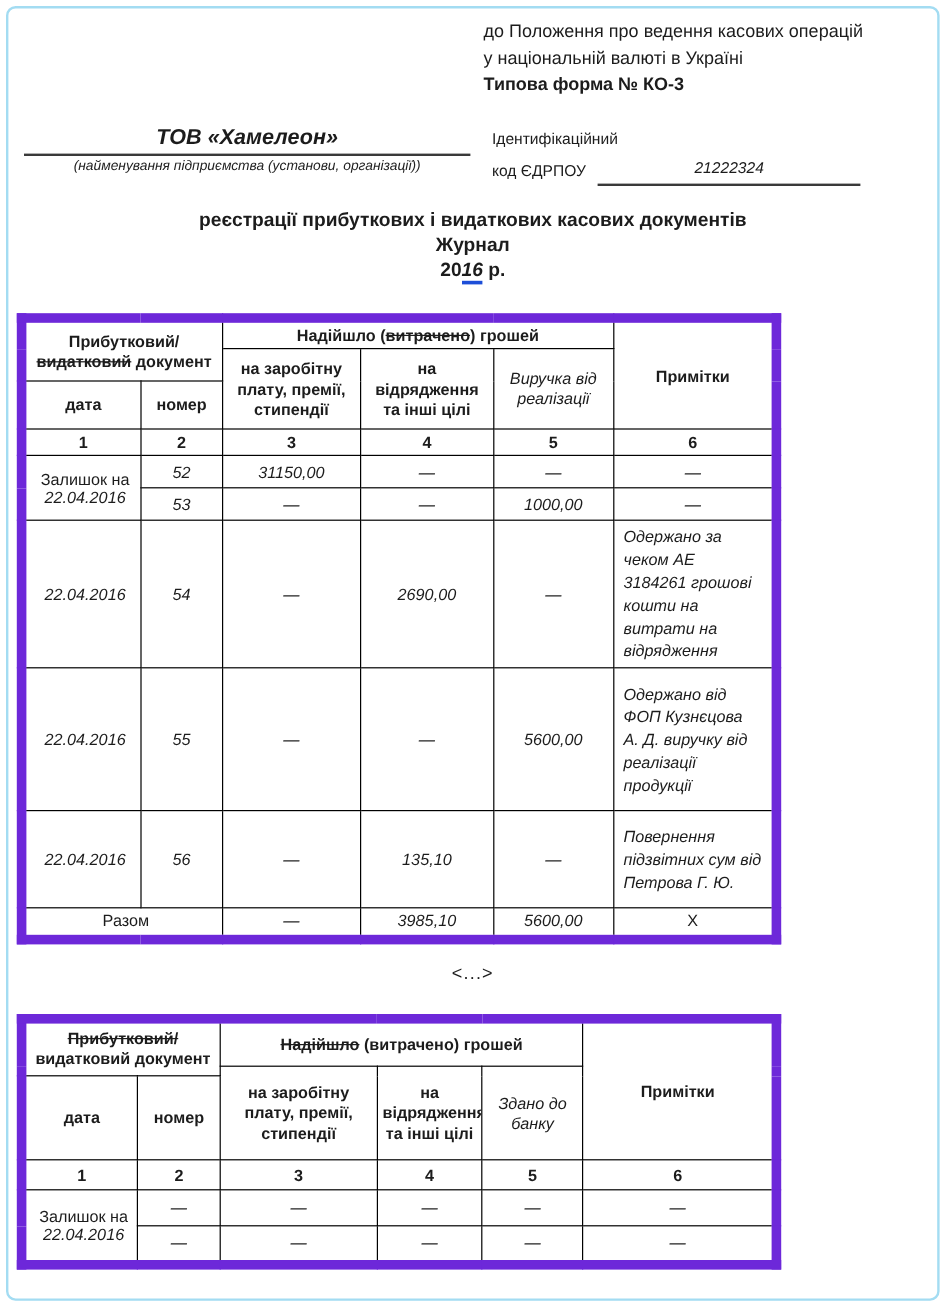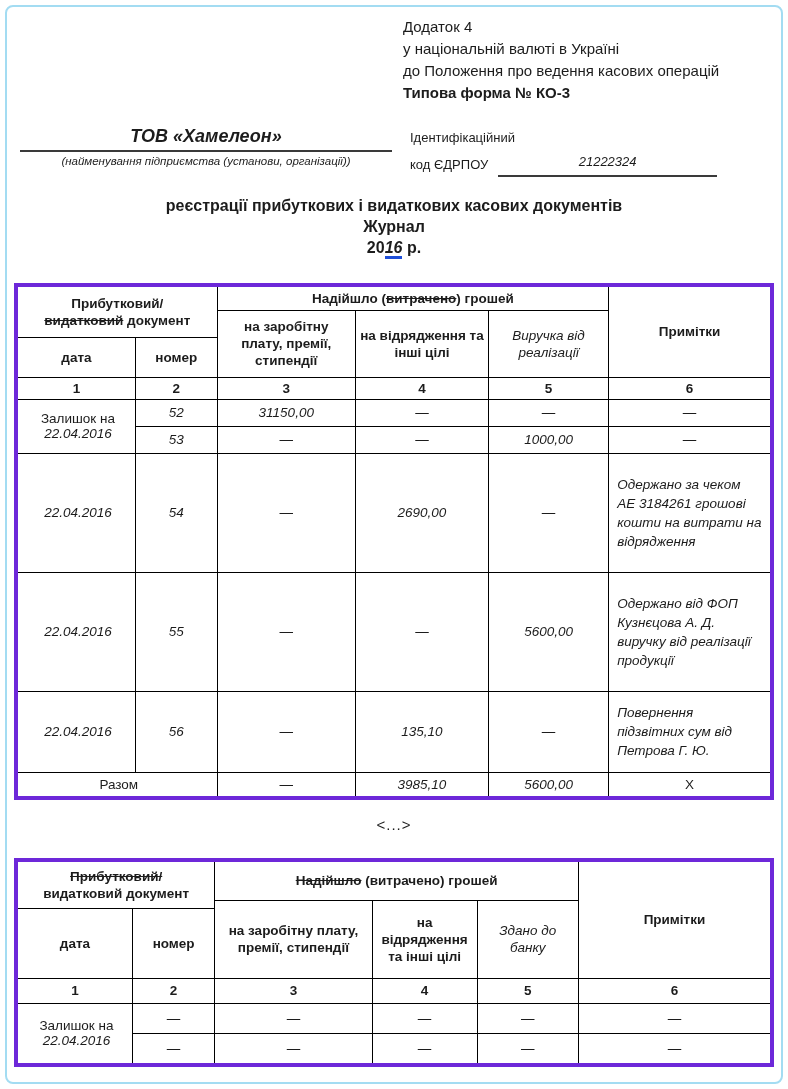--- a/index.html
+++ b/index.html
@@ -21,44 +21,43 @@
   .id-value{flex:1;border-bottom:2px solid #3a3a3a;text-align:center;font-style:italic;
             margin-left:10px;margin-right:64px;padding-bottom:1px;}
 
   .doc-title{width:760px;margin:18px 0 0 7px;text-align:center;font-weight:bold;
              font-size:16px;line-height:21px;}
   .year-hand{font-style:italic;border-bottom:3px solid #1d4ed8;}
 
   .separator{width:760px;margin:16px 0 0 7px;text-align:center;font-size:15px;letter-spacing:1px;}
 
   
-  table.journal{border-collapse:collapse;table-layout:fixed;width:760px;margin-left:7px;
-                border:4px solid #6d28d9;}
+  table.journal{border-collapse:collapse;table-layout:fixed;width:637px;margin-left:7px;
+                border:8px solid #6d28d9;}
   table.journal td{border:1px solid #000;font-size:13.5px;text-align:center;vertical-align:middle;
                    padding:2px 4px;box-sizing:border-box;overflow:hidden;}
   .t1{margin-top:25px;}
   .t2{margin-top:25px;}
   .hb{font-weight:bold;line-height:17px;}
   .hi{font-style:italic;font-weight:normal;line-height:17px;}
   .di{font-style:italic;}
   .left{text-align:left;padding-left:7px !important;}
   .note{ text-align:left !important;padding:4px 8px !important;font-style:italic;line-height:19px;}
   .struck{text-decoration:line-through;}
   .bal-label{font-style:normal;}
   .num-row td{font-weight:bold;}
 </style>
 </head>
 <body>
 
 <div class="page">
 
   <div class="appendix">
-    <div>Додаток 4</div>
+    <div>до Положення про ведення касових операцій</div>
     <div>у національній валюті в Україні</div>
-    <div>до Положення про ведення касових операцій</div>
     <div class="bold">Типова форма № КО-3</div>
   </div>
 
   <div class="company-row">
     <div class="company-left">
       <div class="company-name">ТОВ «Хамелеон»</div>
       <div class="company-caption">(найменування підприємства (установи, організації))</div>
     </div>
     <div class="id-block">
       <div>Ідентифікаційний</div>

